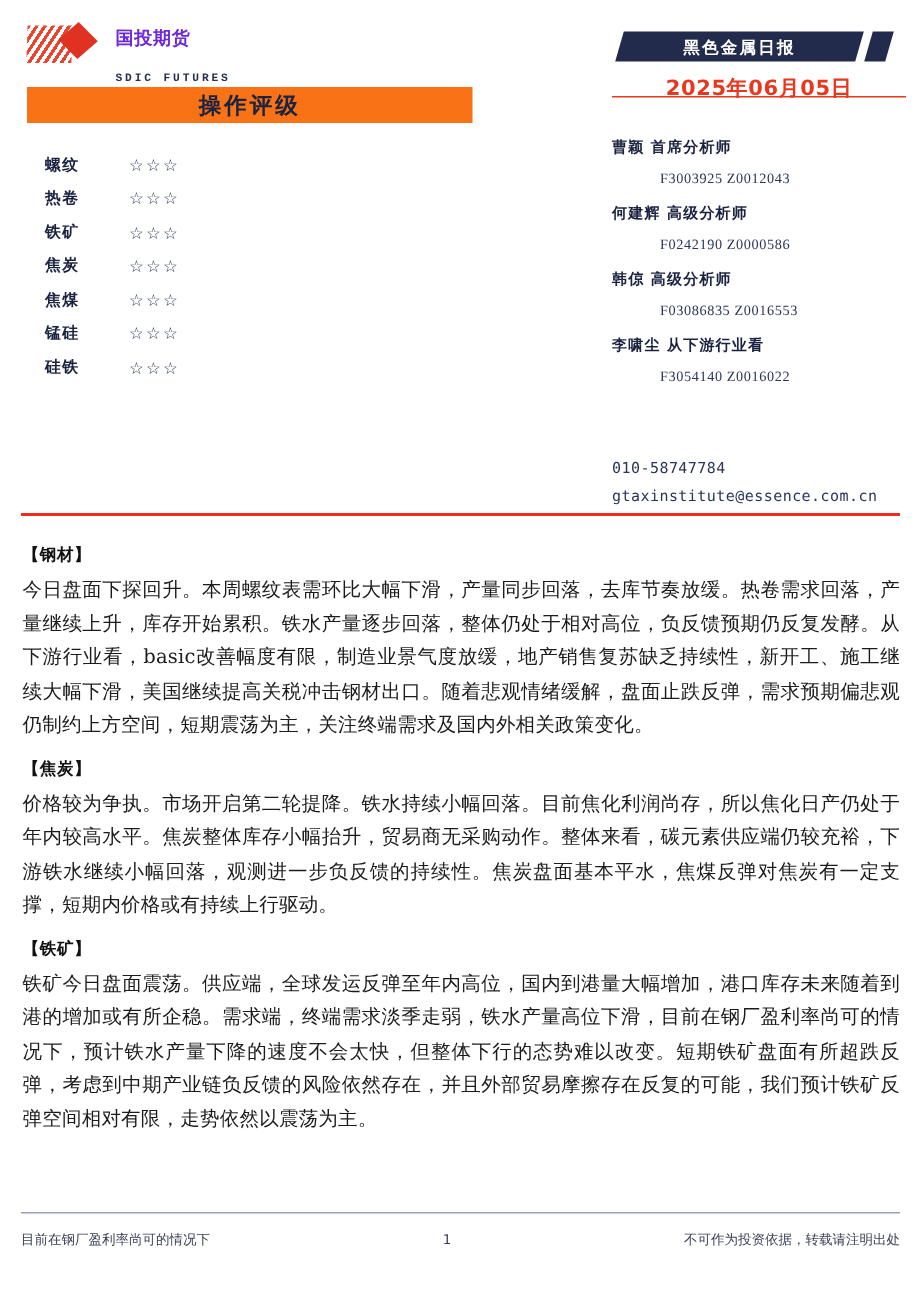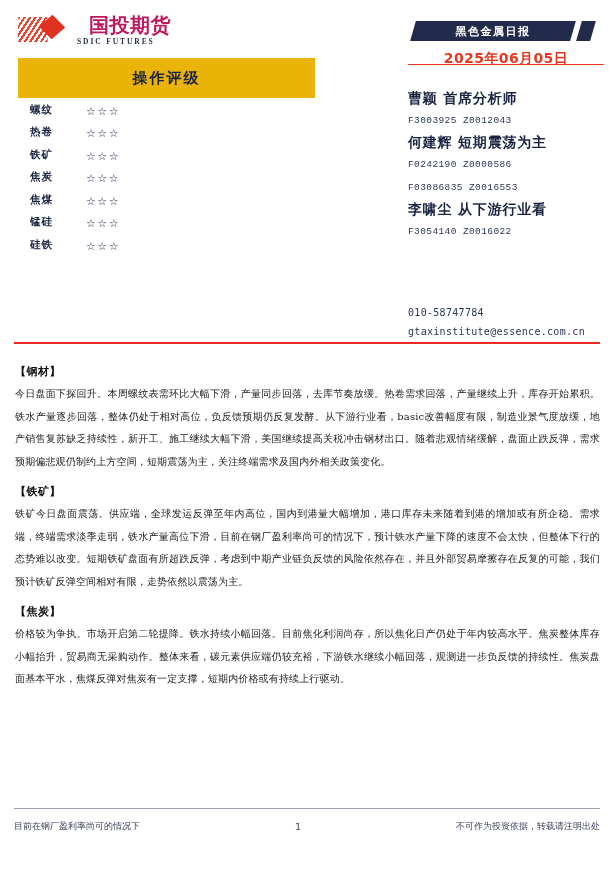--- a/index.html
+++ b/index.html
@@ -59,45 +59,44 @@
     background: #e03223;
     transform: rotate(45deg) skewX(-4deg);
   }
   .logo-text {
     display: flex;
     flex-direction: column;
     margin-top: 1px;
   }
   .logo-cn {
     font-family: "DejaVu Sans", "Liberation Sans", sans-serif;
-    font-size: 20px;
-    font-weight: bold;
-    color: #be185d;
+    font-size: 12px;
+    font-weight: bold;
+    color: #6d28d9;
     letter-spacing: 0.5px;
     line-height: 21px;
-    margin-left: 12px;
   }
   .logo-en {
-    font-family: Liberation Serif, serif;
+    font-family: Liberation Mono, monospace;
     font-size: 7.5px;
     font-weight: bold;
     color: #26304e;
     letter-spacing: 1.9px;
     line-height: 9px;
-    margin-top: 1px;
+    margin-top: 13px;
   }
 
   
   .ratings-banner {
     position: absolute;
     left: 18px;
     top: 58px;
     width: 297px;
-    height: 40px;
-    background: #eab308;
+    height: 24px;
+    background: #f97316;
     display: flex;
     align-items: center;
     justify-content: center;
   }
   .ratings-banner-text {
     font-family: "DejaVu Serif", "Liberation Serif", serif;
     font-size: 15px;
     font-weight: bold;
     color: #1b2340;
     letter-spacing: 2px;
@@ -193,34 +192,35 @@
   }
 
   .analysts {
     position: absolute;
     left: 408px;
     top: 88px;
     width: 206px;
   }
   .analyst-name {
     font-family: "DejaVu Serif", "Liberation Serif", serif;
-    font-size: 14px;
+    font-size: 10px;
     font-weight: bold;
     color: #1b2340;
     letter-spacing: 0.8px;
     line-height: 21px;
     white-space: nowrap;
   }
   .analyst-codes {
-    font-family: Liberation Mono, monospace;
+    font-family: Liberation Serif, serif;
     font-size: 9.5px;
     color: #2b3558;
     letter-spacing: 0.4px;
     line-height: 23px;
     white-space: nowrap;
+    margin-left: 32px;
   }
   .contact-block {
     position: absolute;
     left: 408px;
     top: 303px;
     width: 210px;
   }
   .contact-line {
     font-family: "DejaVu Sans Mono", "Liberation Mono", monospace;
     font-size: 10px;
@@ -241,31 +241,31 @@
 
   
   .content {
     position: absolute;
     left: 15px;
     top: 360px;
     width: 585px;
   }
   .section { margin-bottom: 7px; }
   .section-title {
-    font-family: Liberation Serif, serif;
+    font-family: Liberation Mono, monospace;
     font-size: 11px;
     font-weight: bold;
     color: #111111;
     letter-spacing: 0.5px;
     line-height: 22px;
     margin-bottom: 1px;
   }
   .section-body {
     font-family: "DejaVu Serif", "Liberation Serif", serif;
-    font-size: 10px;
+    font-size: 13px;
     color: #1b1b1b;
     line-height: 22.5px;
     text-align: justify;
     text-justify: inter-ideograph;
     letter-spacing: 0.15px;
   }
 
   
   .footer-rule {
     position: absolute;
@@ -346,47 +346,48 @@
     <div class="report-banner-tip"></div>
     <div class="report-banner-text">黑色金属日报</div>
   </div>
 
   <div class="report-date">2025年06月05日</div>
   <div class="report-date-rule"></div>
 
   <div class="analysts">
     <div class="analyst-name">曹颖  首席分析师</div>
     <div class="analyst-codes">F3003925  Z0012043</div>
-    <div class="analyst-name">何建辉  短期震荡为主</div>
+    <div class="analyst-name">何建辉  高级分析师</div>
     <div class="analyst-codes">F0242190  Z0000586</div>
+    <div class="analyst-name">韩倞  高级分析师</div>
     <div class="analyst-codes">F03086835  Z0016553</div>
     <div class="analyst-name">李啸尘  从下游行业看</div>
     <div class="analyst-codes">F3054140  Z0016022</div>
   </div>
 
   <div class="contact-block">
     <div class="contact-line">010-58747784</div>
     <div class="contact-line">gtaxinstitute@essence.com.cn</div>
   </div>
 
   <div class="header-rule"></div>
 </div>
 
 <div class="content">
   <div class="section">
     <div class="section-title">【钢材】</div>
     <div class="section-body">今日盘面下探回升。本周螺纹表需环比大幅下滑，产量同步回落，去库节奏放缓。热卷需求回落，产量继续上升，库存开始累积。铁水产量逐步回落，整体仍处于相对高位，负反馈预期仍反复发酵。从下游行业看，basic改善幅度有限，制造业景气度放缓，地产销售复苏缺乏持续性，新开工、施工继续大幅下滑，美国继续提高关税冲击钢材出口。随着悲观情绪缓解，盘面止跌反弹，需求预期偏悲观仍制约上方空间，短期震荡为主，关注终端需求及国内外相关政策变化。</div>
   </div>
   <div class="section">
+    <div class="section-title">【焦炭】</div>
+    <div class="section-body">价格较为争执。市场开启第二轮提降。铁水持续小幅回落。目前焦化利润尚存，所以焦化日产仍处于年内较高水平。焦炭整体库存小幅抬升，贸易商无采购动作。整体来看，碳元素供应端仍较充裕，下游铁水继续小幅回落，观测进一步负反馈的持续性。焦炭盘面基本平水，焦煤反弹对焦炭有一定支撑，短期内价格或有持续上行驱动。</div>
+  </div>
+  <div class="section">
     <div class="section-title">【铁矿】</div>
     <div class="section-body">铁矿今日盘面震荡。供应端，全球发运反弹至年内高位，国内到港量大幅增加，港口库存未来随着到港的增加或有所企稳。需求端，终端需求淡季走弱，铁水产量高位下滑，目前在钢厂盈利率尚可的情况下，预计铁水产量下降的速度不会太快，但整体下行的态势难以改变。短期铁矿盘面有所超跌反弹，考虑到中期产业链负反馈的风险依然存在，并且外部贸易摩擦存在反复的可能，我们预计铁矿反弹空间相对有限，走势依然以震荡为主。</div>
-  </div>
-  <div class="section">
-    <div class="section-title">【焦炭】</div>
-    <div class="section-body">价格较为争执。市场开启第二轮提降。铁水持续小幅回落。目前焦化利润尚存，所以焦化日产仍处于年内较高水平。焦炭整体库存小幅抬升，贸易商无采购动作。整体来看，碳元素供应端仍较充裕，下游铁水继续小幅回落，观测进一步负反馈的持续性。焦炭盘面基本平水，焦煤反弹对焦炭有一定支撑，短期内价格或有持续上行驱动。</div>
   </div>
 </div>
 
 <div class="footer-rule"></div>
 <div class="footer">
   <div class="footer-left">目前在钢厂盈利率尚可的情况下</div>
   <div class="footer-center">1</div>
   <div class="footer-right">不可作为投资依据，转载请注明出处</div>
 </div>
 

